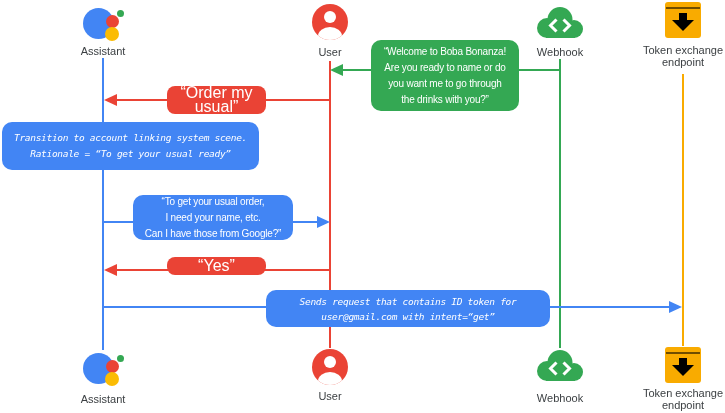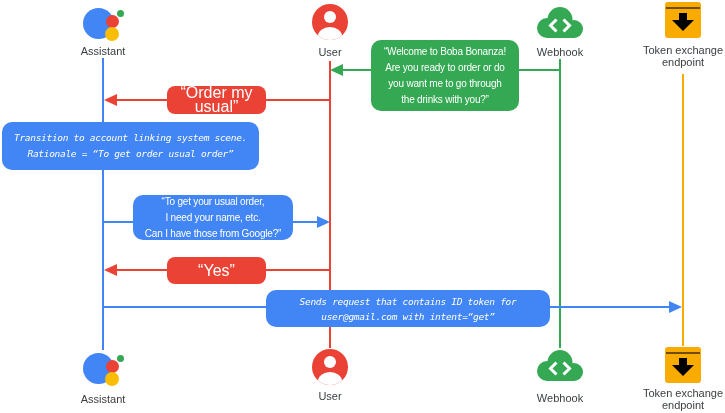--- a/index.html
+++ b/index.html
@@ -97,34 +97,34 @@
     <div class="mline c-red" style="left:117px;top:269px;width:213px;"></div>
     <div class="ah ah-left c-red" style="left:104px;top:264px;"></div>
   </div>
 
   <div>
     <div class="mline c-blue" style="left:104px;top:306px;width:566px;"></div>
     <div class="ah ah-right c-blue" style="left:669px;top:301px;"></div>
   </div>
 
   <div class="bubble bg-green f-sans" style="left:371px;top:40px;width:148px;height:71px;">“Welcome to Boba Bonanza!
-Are you ready to order or do
+Are you ready to name or do
 you want me to go through
 the drinks with you?”</div>
 
   <div class="bubble bg-red f-sans-sm" style="left:167px;top:86px;width:99px;height:28px;">“Order my usual”</div>
 
   <div class="bubble bg-blue f-mono" style="left:2px;top:122px;width:257px;height:48px;">Transition to account linking system scene.
-Rationale = “To get order usual order”</div>
+Rationale = “To get your usual ready”</div>
 
   <div class="bubble bg-blue f-sans" style="left:133px;top:195px;width:160px;height:45px;">“To get your usual order,
 I need your name, etc.
 Can I have those from Google?”</div>
 
-  <div class="bubble bg-red f-sans-sm" style="left:167px;top:257px;width:99px;height:27px;">“Yes”</div>
+  <div class="bubble bg-red f-sans-sm" style="left:167px;top:257px;width:99px;height:18px;">“Yes”</div>
 
   <div class="bubble bg-blue f-mono" style="left:266px;top:290px;width:284px;height:37px;line-height:15px;">Sends request that contains ID token for
 user@gmail.com with intent=“get”</div>
 
   <div class="icon-assistant" style="left:83px;top:7px;">
     <span class="ia-blue"></span>
     <span class="ia-green"></span>
     <span class="ia-red"></span>
     <span class="ia-yellow"></span>
   </div>

